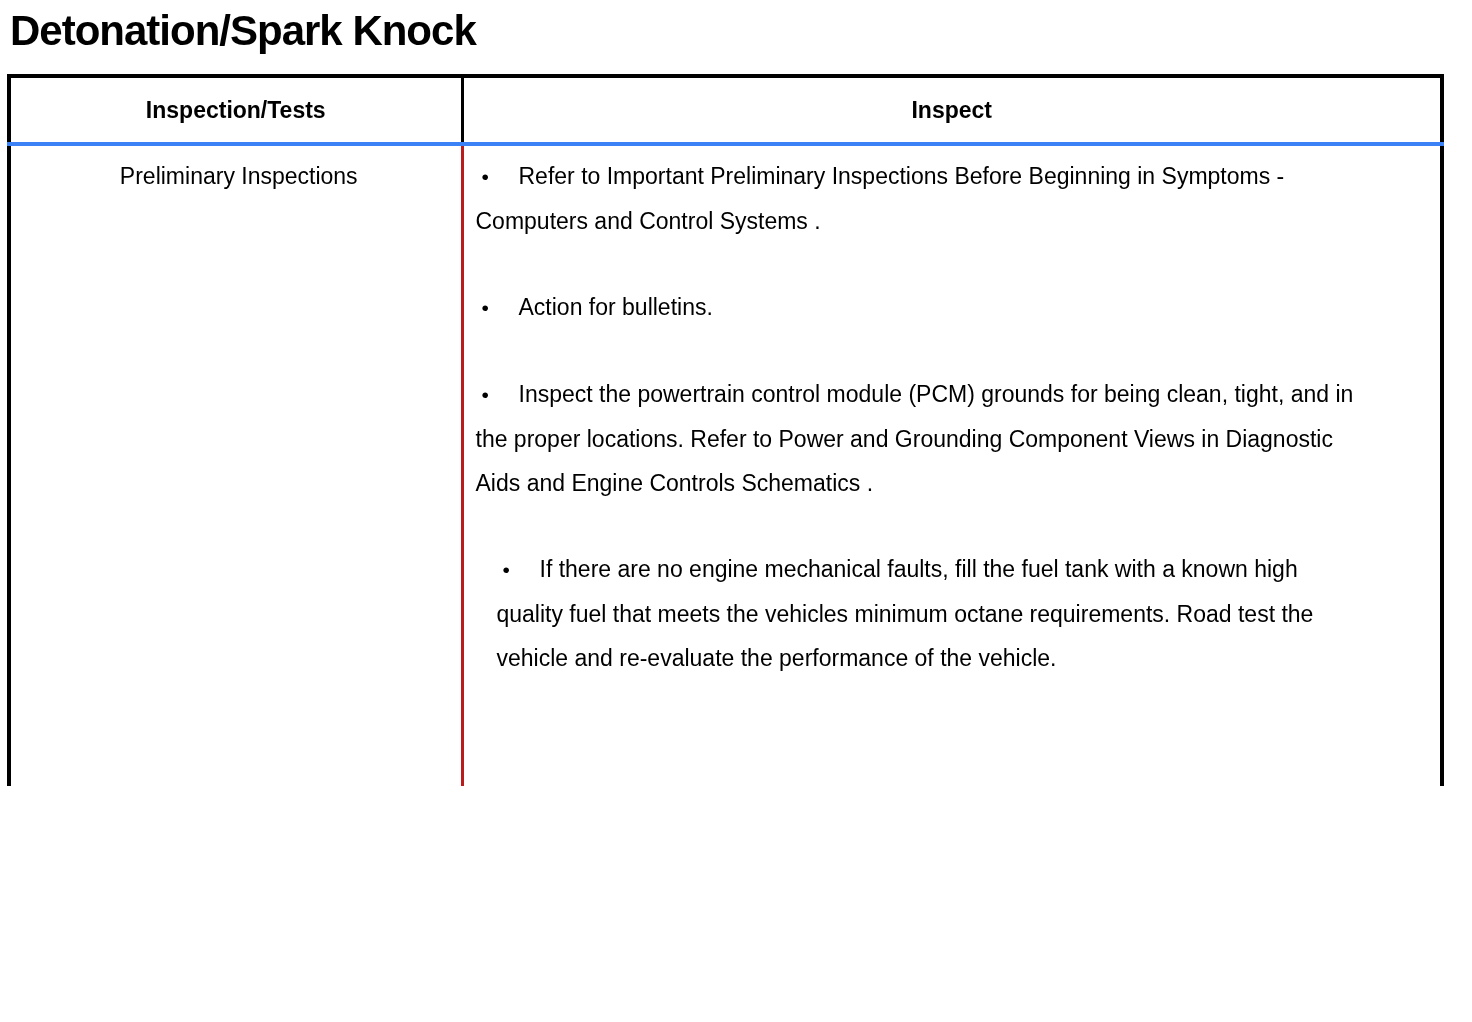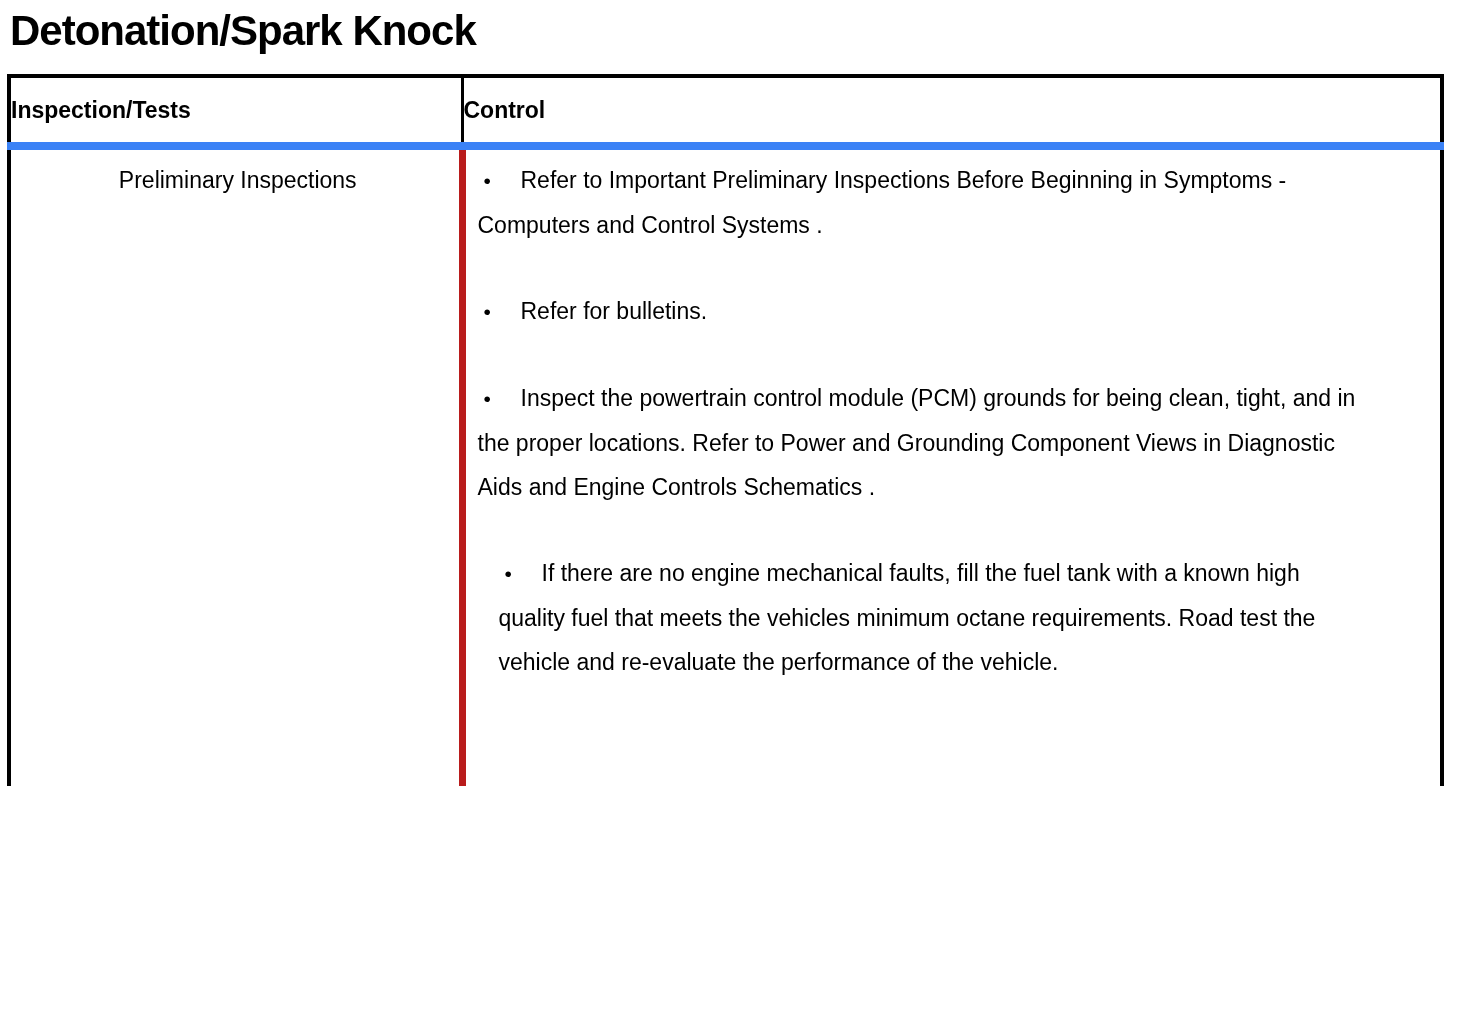--- a/index.html
+++ b/index.html
@@ -29,44 +29,44 @@
     table-layout: fixed;
     width: 1437px;
     margin: 18px 0 0 7px;
     border: 4px solid #000000;
   }
   table.symptom-table col.col-inspection { width: 453px; }
   th.col-header {
     height: 64px;
     font-size: 23px;
     font-weight: bold;
-    text-align: left;
+    text-align: center;
     vertical-align: middle;
     padding: 0;
-    border-bottom: 8px solid #3b82f6;
+    border-bottom: 4px solid #3b82f6;
   }
   th.col-header + th.col-header { border-left: 3px solid #000000; }
   td.definition-cell {
     height: 110px;
     font-size: 23px;
     line-height: 44px;
     vertical-align: top;
     padding: 8px 30px 10px 17px;
     border-bottom: 3px solid #000000;
   }
   td.body-cell {
     height: 715px;
     font-size: 23px;
     line-height: 44px;
     vertical-align: top;
   }
   td.inspection-cell { padding: 8px 10px 10px 16px; text-align: center; }
   td.action-cell {
     padding: 8px 70px 10px 12px;
-    border-left: 7px solid #b91c1c;
+    border-left: 3px solid #b91c1c;
   }
   p.action-item {
     margin: 0 0 42px 0;
     text-indent: 6px;
   }
   p.action-item:last-child { margin-bottom: 0; margin-left: 21px; }
   span.bullet-dot {
     display: inline-block;
     width: 37px;
     text-indent: 0;
@@ -81,29 +81,29 @@
   <h1 class="doc-title">Detonation/Spark Knock</h1>
 
   <table class="symptom-table">
     <colgroup>
       <col class="col-inspection">
       <col class="col-action">
     </colgroup>
     <thead>
       <tr>
         <th class="col-header">Inspection/Tests</th>
-        <th class="col-header">Control</th>
+        <th class="col-header">Inspect</th>
       </tr>
     </thead>
     <tbody>
       <tr>
         <td class="body-cell inspection-cell">Preliminary Inspections</td>
         <td class="body-cell action-cell">
           <p class="action-item"><span class="bullet-dot">•</span><span>Refer to Important Preliminary Inspections Before Beginning in Symptoms - Computers and Control Systems .</span></p>
-          <p class="action-item"><span class="bullet-dot">•</span><span>Refer for bulletins.</span></p>
+          <p class="action-item"><span class="bullet-dot">•</span><span>Action for bulletins.</span></p>
           <p class="action-item"><span class="bullet-dot">•</span><span>Inspect the powertrain control module (PCM) grounds for being clean, tight, and in the proper locations. Refer to Power and Grounding Component Views in Diagnostic Aids and Engine Controls Schematics .</span></p>
           <p class="action-item"><span class="bullet-dot">•</span><span>If there are no engine mechanical faults, fill the fuel tank with a known high quality fuel that meets the vehicles minimum octane requirements. Road test the vehicle and re-evaluate the performance of the vehicle.</span></p>
         </td>
       </tr>
     </tbody>
   </table>
 
 </div>
 
 </body></html>

